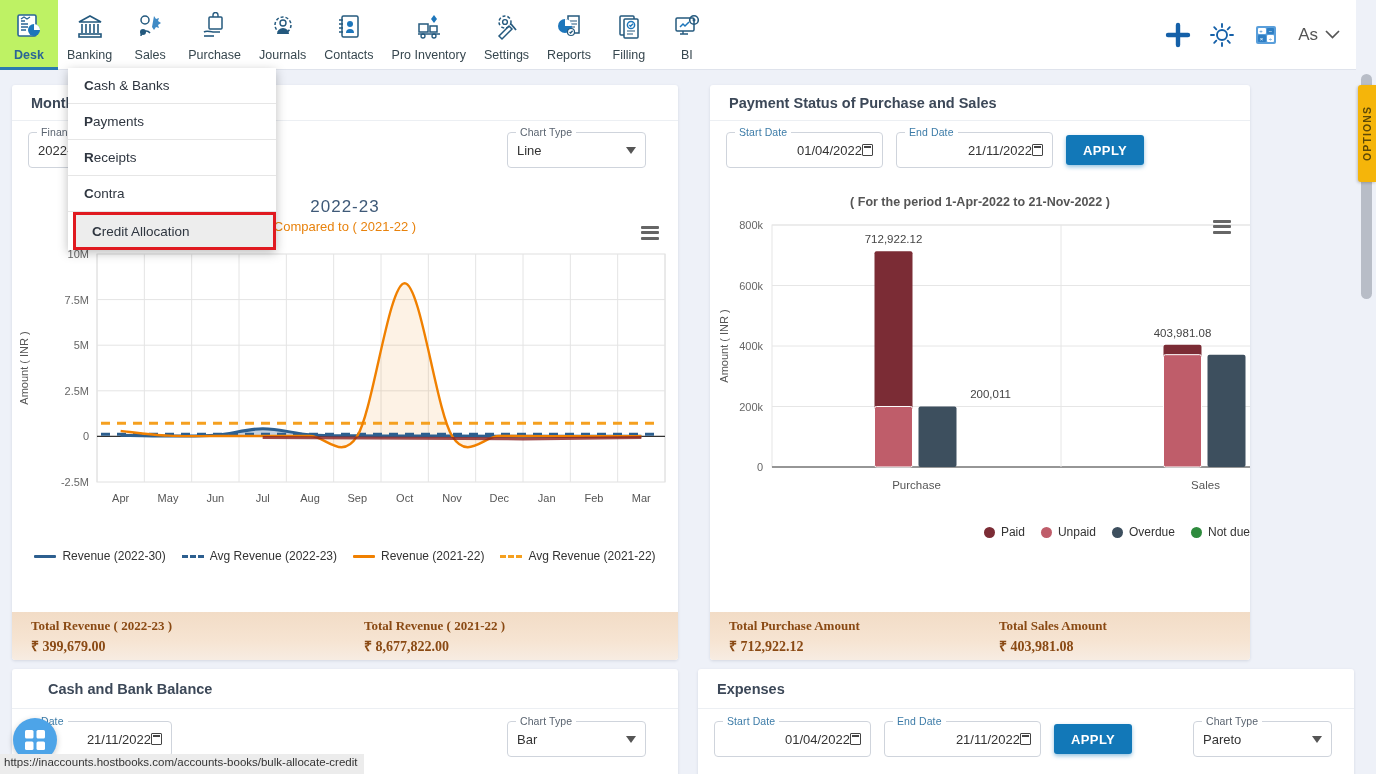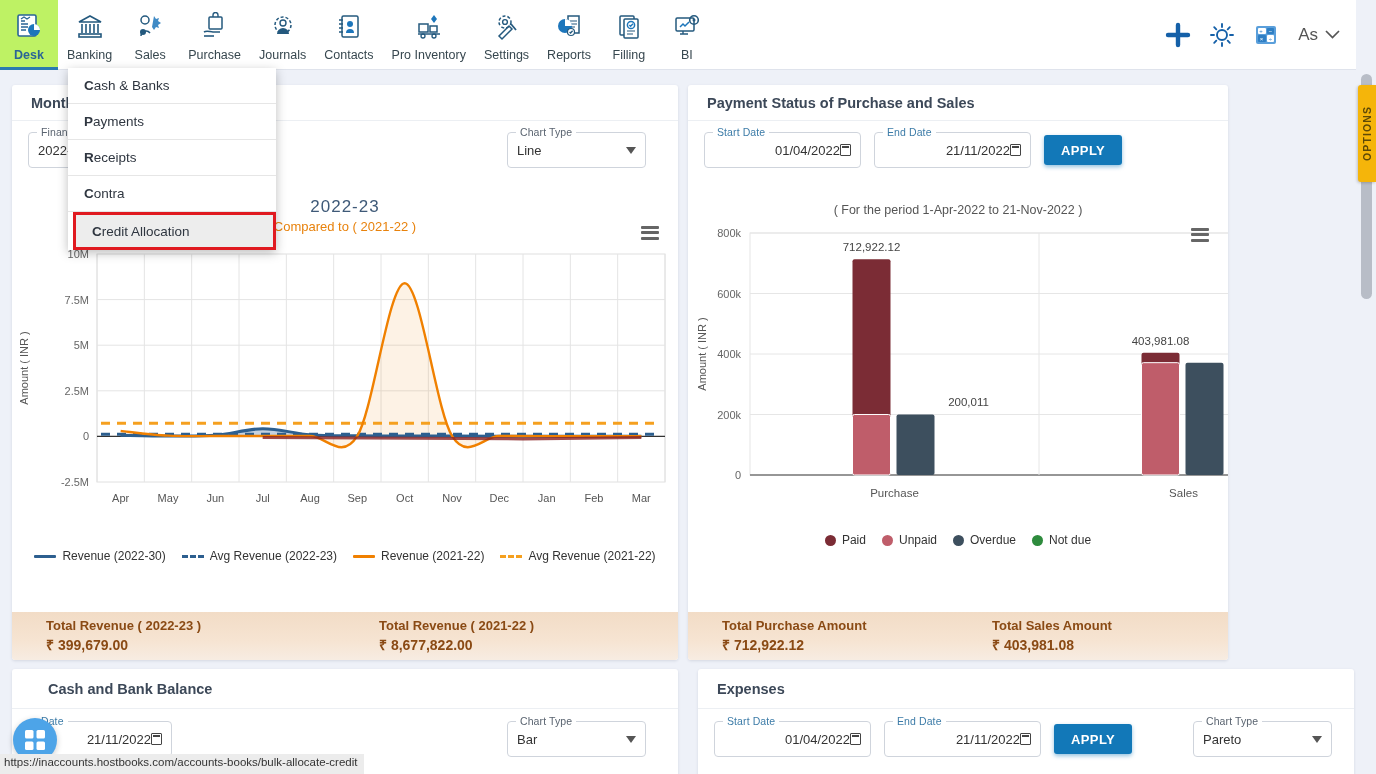--- a/index.html
+++ b/index.html
@@ -121,21 +121,21 @@
   .lg .ln{ width:22px; height:3px; border-radius:1px; }
   .lg .dsh{ width:22px; height:0; border-top:3px dashed; }
   .lg .dot{ width:11px; height:11px; border-radius:50%; }
 
   
   .totband{
     position:absolute; left:0; bottom:0; width:100%; height:48px;
     background:linear-gradient(180deg,#f2dcc6 0%,#f6e4d2 60%,#f7ece2 100%);
     display:flex; align-items:center;
   }
-  .totcell{ width:50%; padding-left:34px; font-family:Liberation Sans, sans-serif; }
+  .totcell{ width:50%; padding-left:19px; font-family:Liberation Serif, serif; }
   .totcell .t{ font-size:13px; font-weight:700; color:#8a4a14; }
   .totcell .v{ font-size:14px; font-weight:700; color:#8a4a14; margin-top:2px; }
 
   
   #optionstab{
     position:absolute; right:0; top:85px; width:18px; height:97px;
     background:#f5b50a; border-radius:3px 0 0 3px; z-index:30;
     display:flex; align-items:center; justify-content:center;
     box-shadow:-1px 1px 3px rgba(0,0,0,.2); cursor:pointer;
   }
@@ -444,21 +444,21 @@
         <div class="t">Total Revenue ( 2022-23 )</div>
         <div class="v">₹ 399,679.00</div>
       </div>
       <div class="totcell">
         <div class="t">Total Revenue ( 2021-22 )</div>
         <div class="v">₹ 8,677,822.00</div>
       </div>
     </div>
   </div>
 
-  <div class="panel" style="left:688px; top:15px; width:540px; height:575px;">
+  <div class="panel" style="left:710px; top:15px; width:540px; height:575px;">
     <div class="p-head">Payment Status of Purchase and Sales</div>
 
     <div class="p-ctrl">
       <div class="fld date">
         <span class="cap">Start Date</span>
         <span class="val">01/04/2022</span>
         <span class="cal-ic"></span>
       </div>
       <div class="fld date">
         <span class="cap">End Date</span>
@@ -467,21 +467,21 @@
       </div>
       <button class="applybtn">APPLY</button>
     </div>
 
     <div class="chart-wrap" style="height:450px;">
       <div class="burger" style="top:22px;">
         <span></span>
           <span></span>
           <span></span>
       </div>
-      <div class="cperiod" style="margin-top:24px;">( For the period 1-Apr-2022 to 21-Nov-2022 )</div>
+      <div class="cperiod" style="margin-top:16px;font-weight:bold;">( For the period 1-Apr-2022 to 21-Nov-2022 )</div>
 
       <svg id="barChart" width="656" height="300" viewBox="0 0 656 300" style="display:block;margin-top:6px;">
           <rect x="62" y="10" width="578" height="242" fill="#fff" stroke="#e6e6e6" stroke-width="1"></rect>
           <line x1="62" y1="10" x2="640" y2="10" stroke="#e6e6e6" stroke-width="1"></line>
           <text x="53" y="14" text-anchor="end" font-size="11" fill="#666" font-family="Liberation Sans, sans-serif">800k</text>
           <line x1="62" y1="70.5" x2="640" y2="70.5" stroke="#e6e6e6" stroke-width="1"></line>
           <text x="53" y="74.5" text-anchor="end" font-size="11" fill="#666" font-family="Liberation Sans, sans-serif">600k</text>
           <line x1="62" y1="131" x2="640" y2="131" stroke="#e6e6e6" stroke-width="1"></line>
           <text x="53" y="135" text-anchor="end" font-size="11" fill="#666" font-family="Liberation Sans, sans-serif">400k</text>
           <line x1="62" y1="191.5" x2="640" y2="191.5" stroke="#e6e6e6" stroke-width="1"></line>
@@ -497,21 +497,21 @@
           <text x="280.5" y="183.4966725" text-anchor="middle" font-size="11.5" fill="#444" font-family="Liberation Sans, sans-serif">200,011</text>
           <text x="206.5" y="274" text-anchor="middle" font-size="11.5" fill="#555" font-family="Liberation Sans, sans-serif">Purchase</text>
           <rect x="453.5" y="129.79572329999996" width="38" height="122.20427670000004" fill="#7b2c35" rx="2"></rect>
           <rect x="453.5" y="139.65634" width="38" height="112.34366" fill="#bf5d6a" rx="2" stroke="#fff" stroke-width="1"></rect>
           <rect x="497.5" y="139.65634" width="38" height="112.34366" fill="#3d4f5e" rx="2"></rect>
           <text x="472.5" y="121.79572329999996" text-anchor="middle" font-size="11.5" fill="#444" font-family="Liberation Sans, sans-serif">403,981.08</text>
           <text x="569.5" y="131.65634" text-anchor="middle" font-size="11.5" fill="#444" font-family="Liberation Sans, sans-serif">371,384</text>
           <text x="495.5" y="274" text-anchor="middle" font-size="11.5" fill="#555" font-family="Liberation Sans, sans-serif">Sales</text>
         </svg>
 
-      <div class="legend" style="margin-top:10px;">
+      <div class="legend" style="margin-top:10px;justify-content:flex-end;">
         <div class="lg">
           <span class="dot" style="background:#7b2c35"></span>
           <span>Paid</span>
         </div>
         <div class="lg">
           <span class="dot" style="background:#bf5d6a"></span>
           <span>Unpaid</span>
         </div>
         <div class="lg">
           <span class="dot" style="background:#3d4f5e"></span>

